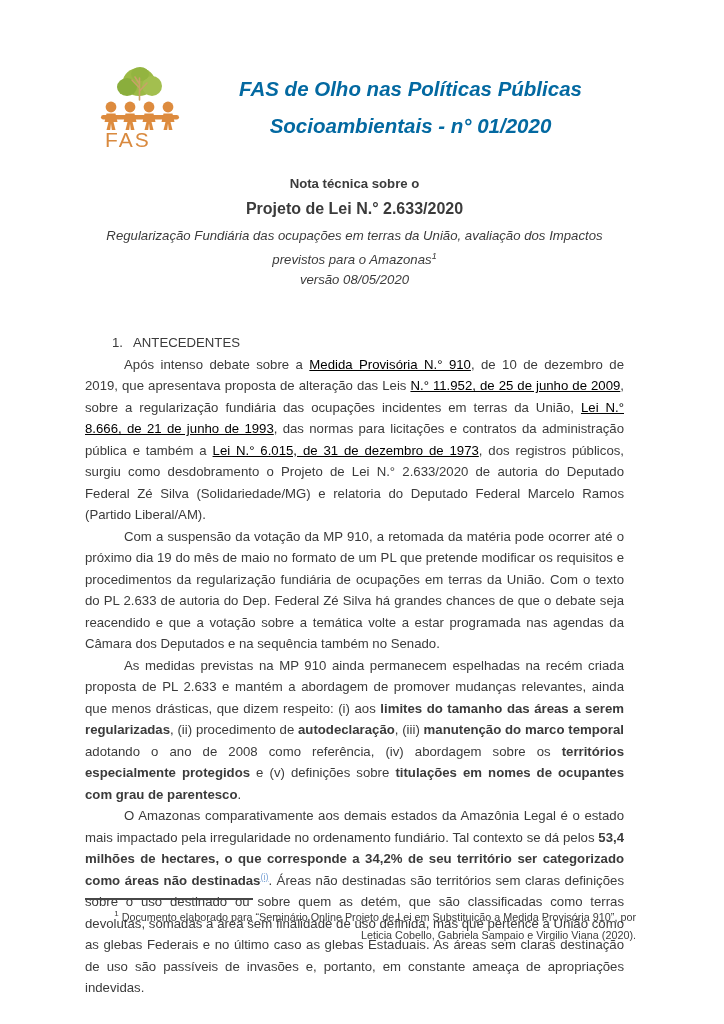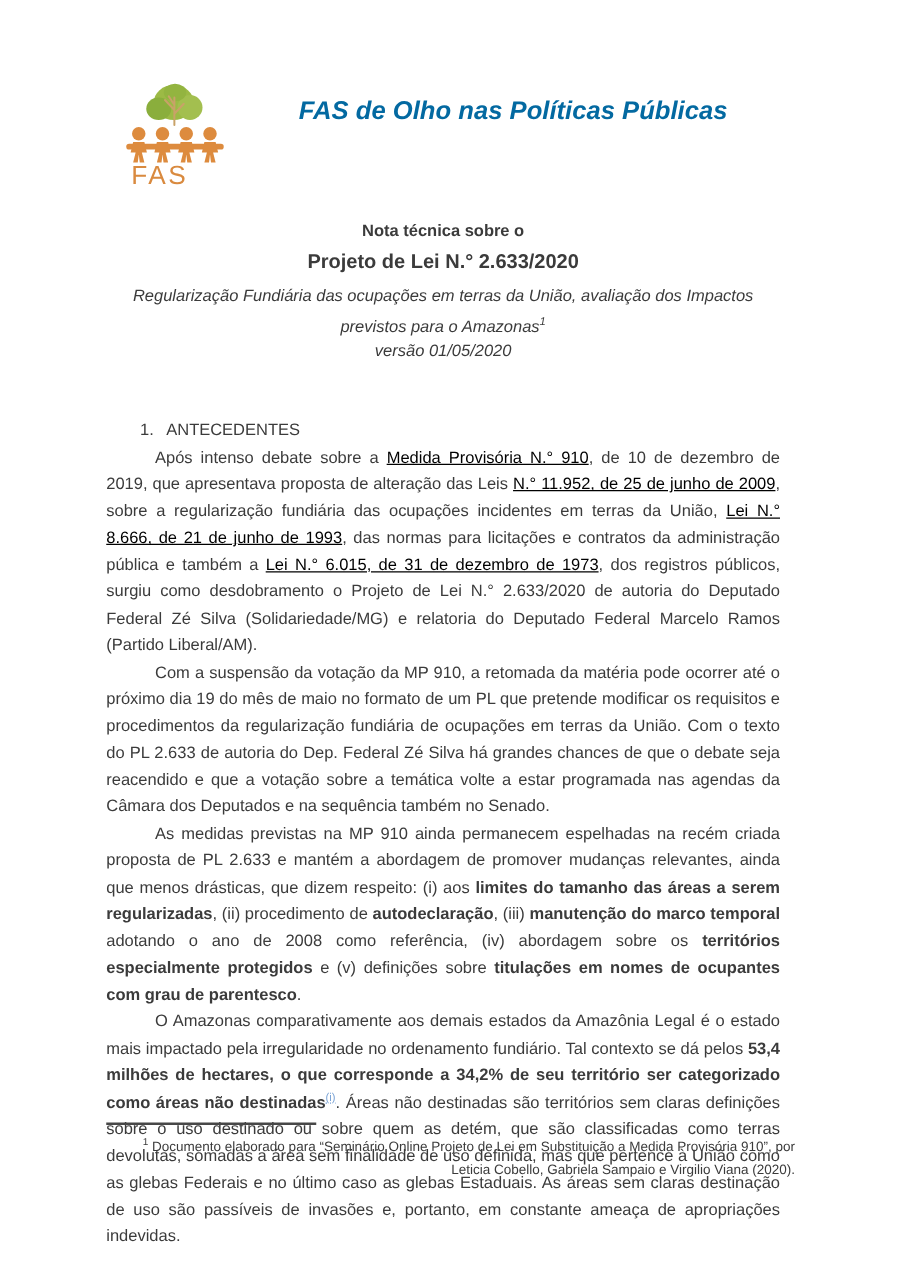--- a/index.html
+++ b/index.html
@@ -103,29 +103,30 @@
           <g>
             <circle cx="73" cy="47" r="5.4"></circle>
             <path d="M68.5 53.5 L77.5 53.5 L79.5 62 L75.5 62 L77.5 70 L73.8 70 L73 63.5 L72.2 70 L68.5 70 L70.5 62 L66.5 62 Z"></path>
           </g>
         </g>
         <text class="logo-fas-text" x="10" y="87">FAS</text>
       </svg>
     </div>
     <div class="header-title">
       <div>FAS de Olho nas Políticas Públicas</div>
+      <div>Socioambientais - n° 01/2020</div>
     </div>
   </div>
 
   <div class="content">
     <div class="subject">
       <div class="kicker">Nota técnica sobre o</div>
       <div class="doc-title">Projeto de Lei N.° 2.633/2020</div>
       <div class="subtitle"><span>Regularização Fundiária das ocupações em terras da União, avaliação dos Impactos previstos para o Amazonas</span><sup>1</sup></div>
-      <div class="version">versão 01/05/2020</div>
+      <div class="version">versão 08/05/2020</div>
     </div>
 
     <div class="sections">
         <div class="sec-head"><span class="sec-num">1.</span><span>ANTECEDENTES</span></div>
         <p><span>Após intenso debate sobre a </span><a class="doc-link" href="#">Medida Provisória N.° 910</a><span>, de 10 de dezembro de 2019, que apresentava proposta de alteração das Leis </span><a class="doc-link" href="#">N.° 11.952, de 25 de junho de 2009</a><span>, sobre a regularização fundiária das ocupações incidentes em terras da União, </span><a class="doc-link" href="#">Lei N.° 8.666, de 21 de junho de 1993</a><span>, das normas para licitações e contratos da administração pública e também a </span><a class="doc-link" href="#">Lei N.° 6.015, de 31 de dezembro de 1973</a><span>, dos registros públicos, surgiu como desdobramento o Projeto de Lei N.° 2.633/2020 de autoria do Deputado Federal Zé Silva (Solidariedade/MG) e relatoria do Deputado Federal Marcelo Ramos (Partido Liberal/AM).</span></p>
         <p><span>Com a suspensão da votação da MP 910, a retomada da matéria pode ocorrer até o próximo dia 19 do mês de maio no formato de um PL que pretende modificar os requisitos e procedimentos da regularização fundiária de ocupações em terras da União. Com o texto do PL 2.633 de autoria do Dep. Federal Zé Silva há grandes chances de que o debate seja reacendido e que a votação sobre a temática volte a estar programada nas agendas da Câmara dos Deputados e na sequência também no Senado.</span></p>
         <p><span>As medidas previstas na MP 910 ainda permanecem espelhadas na recém criada proposta de PL 2.633 e mantém a abordagem de promover mudanças relevantes, ainda que menos drásticas, que dizem respeito: (i) aos </span><strong>limites do tamanho das áreas a serem regularizadas</strong><span>, (ii) procedimento de </span><strong>autodeclaração</strong><span>, (iii) </span><strong>manutenção do marco temporal</strong><span> adotando o ano de 2008 como referência, (iv) abordagem sobre os </span><strong>territórios especialmente protegidos</strong><span> e (v) definições sobre </span><strong>titulações em nomes de ocupantes com grau de parentesco</strong><span>.</span></p>
         <p><span>O Amazonas comparativamente aos demais estados da Amazônia Legal é o estado mais impactado pela irregularidade no ordenamento fundiário. Tal contexto se dá pelos </span><strong>53,4 milhões de hectares, o que corresponde a 34,2% de seu território ser categorizado como áreas não destinadas</strong><sup class="ref"><a href="#">(i)</a></sup><span>. Áreas não destinadas são territórios sem claras definições sobre o uso destinado ou sobre quem as detém, que são classificadas como terras devolutas, somadas a área sem finalidade de uso definida, mas que pertence à União como as glebas Federais e no último caso as glebas Estaduais. As áreas sem claras destinação de uso são passíveis de invasões e, portanto, em constante ameaça de apropriações indevidas.</span></p>
       </div>
   </div>

